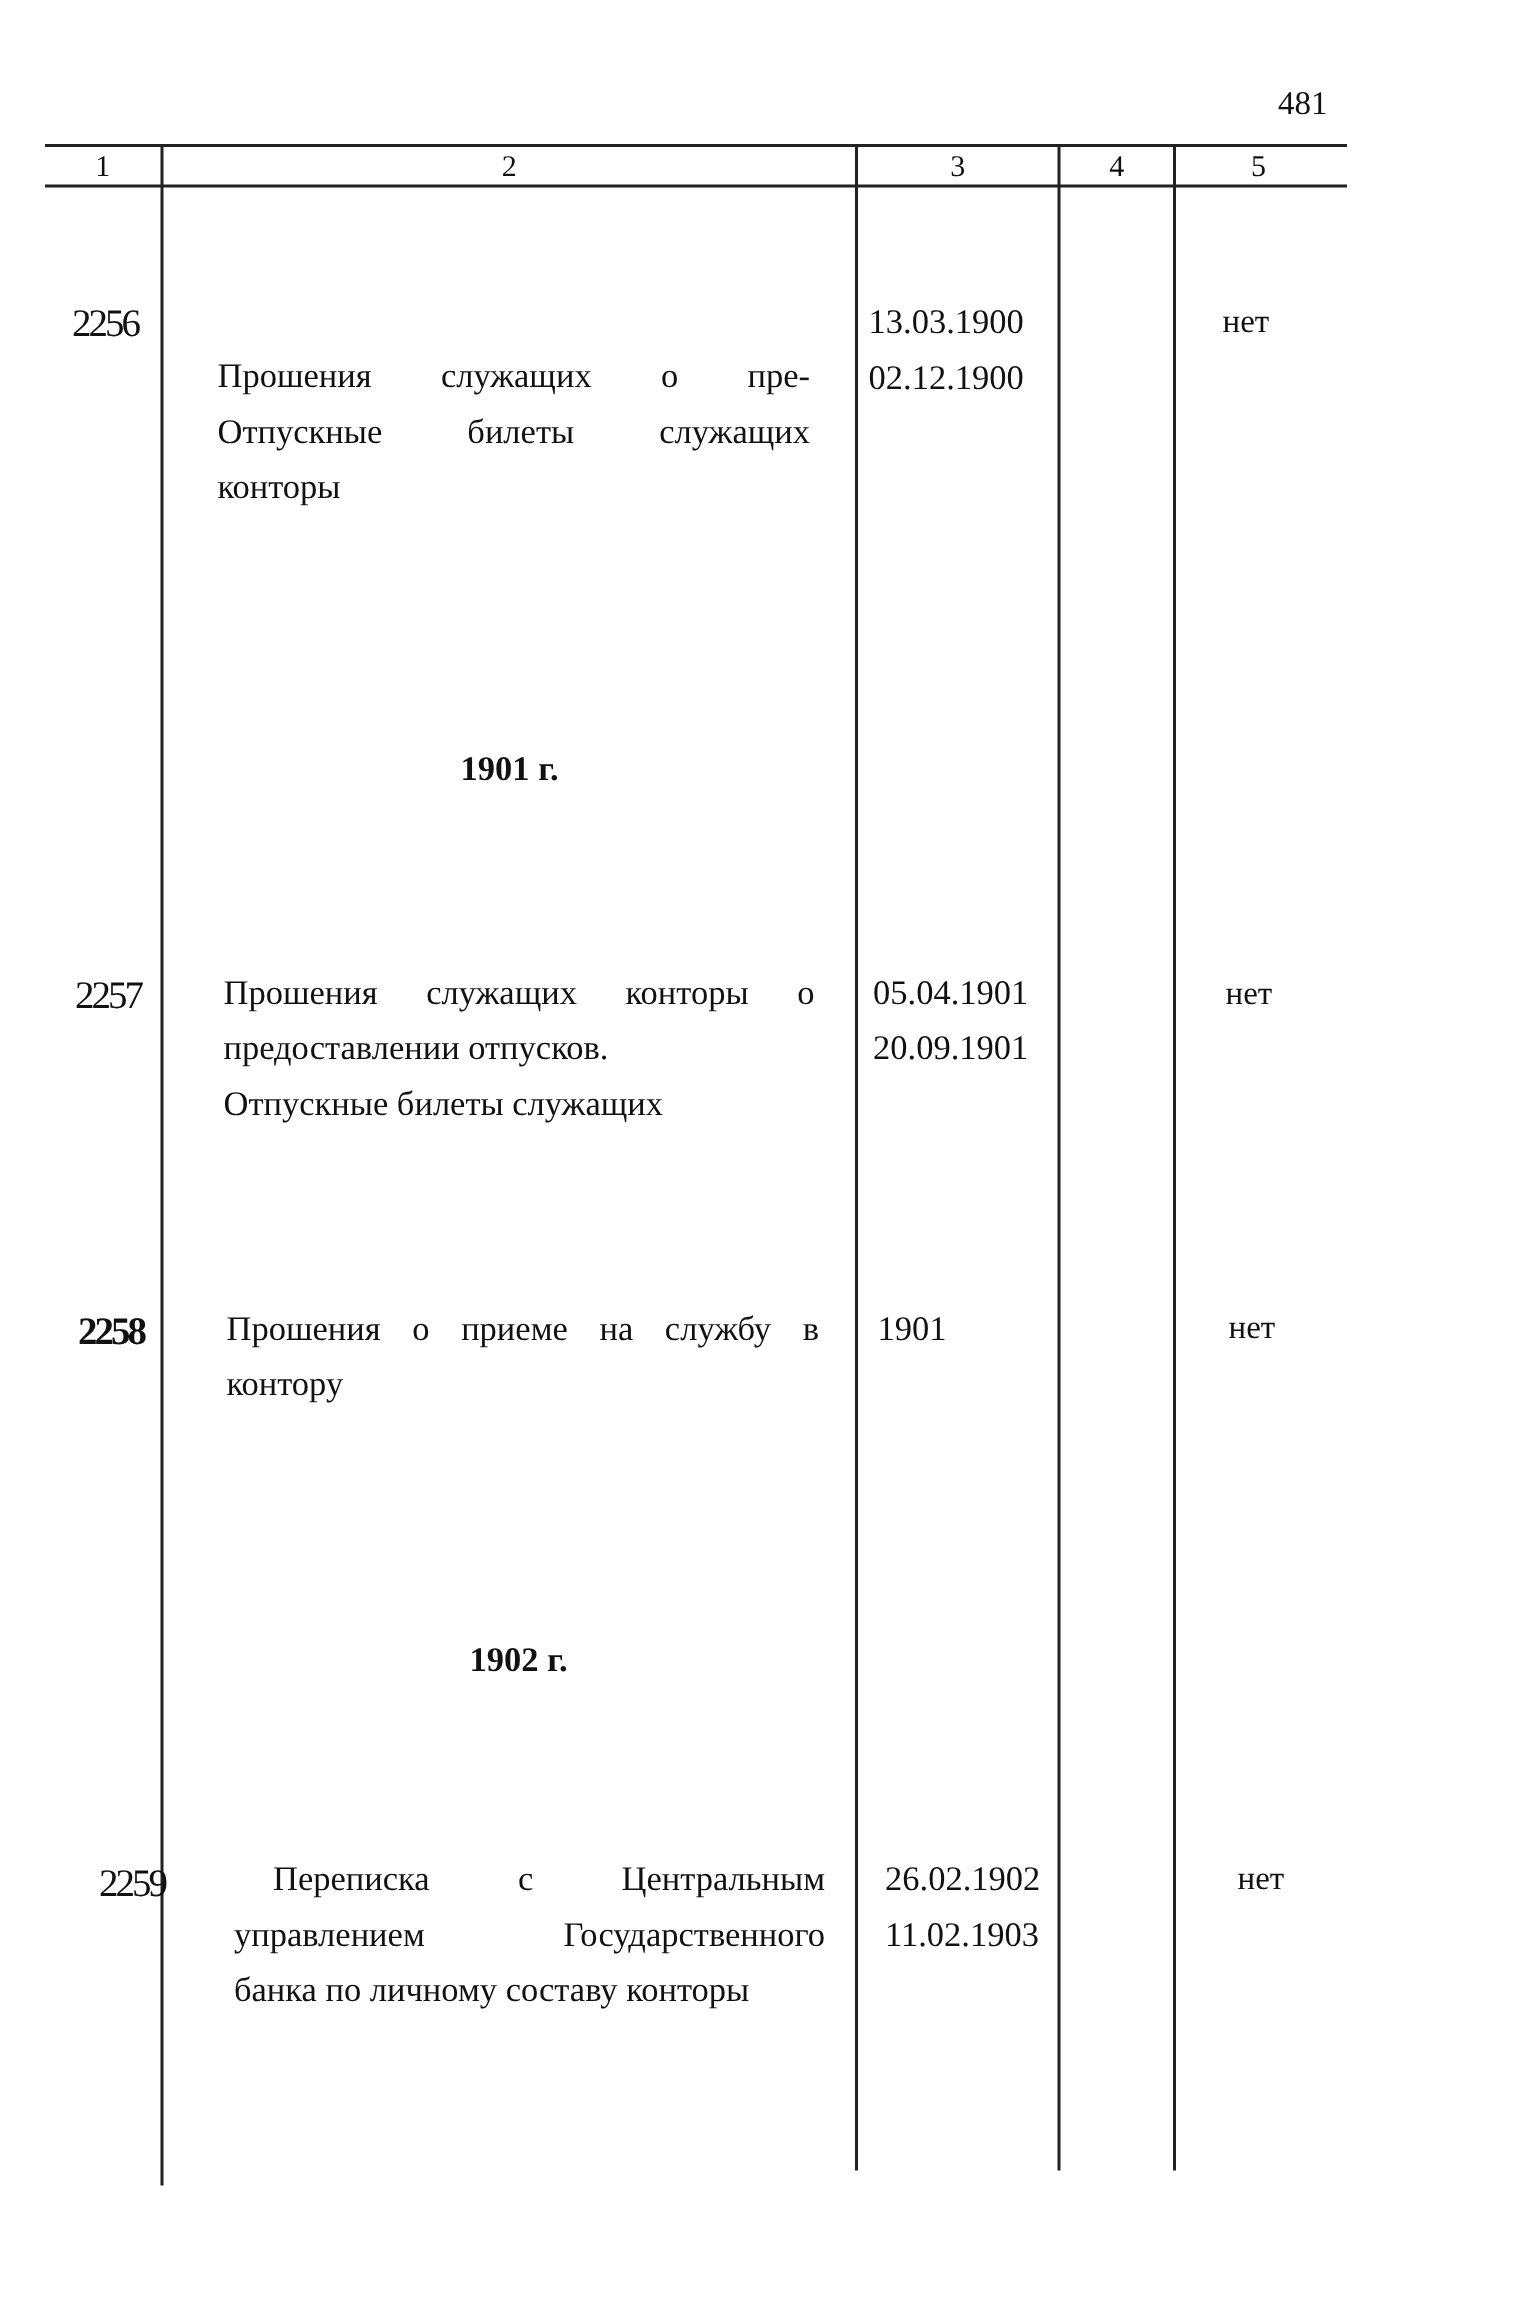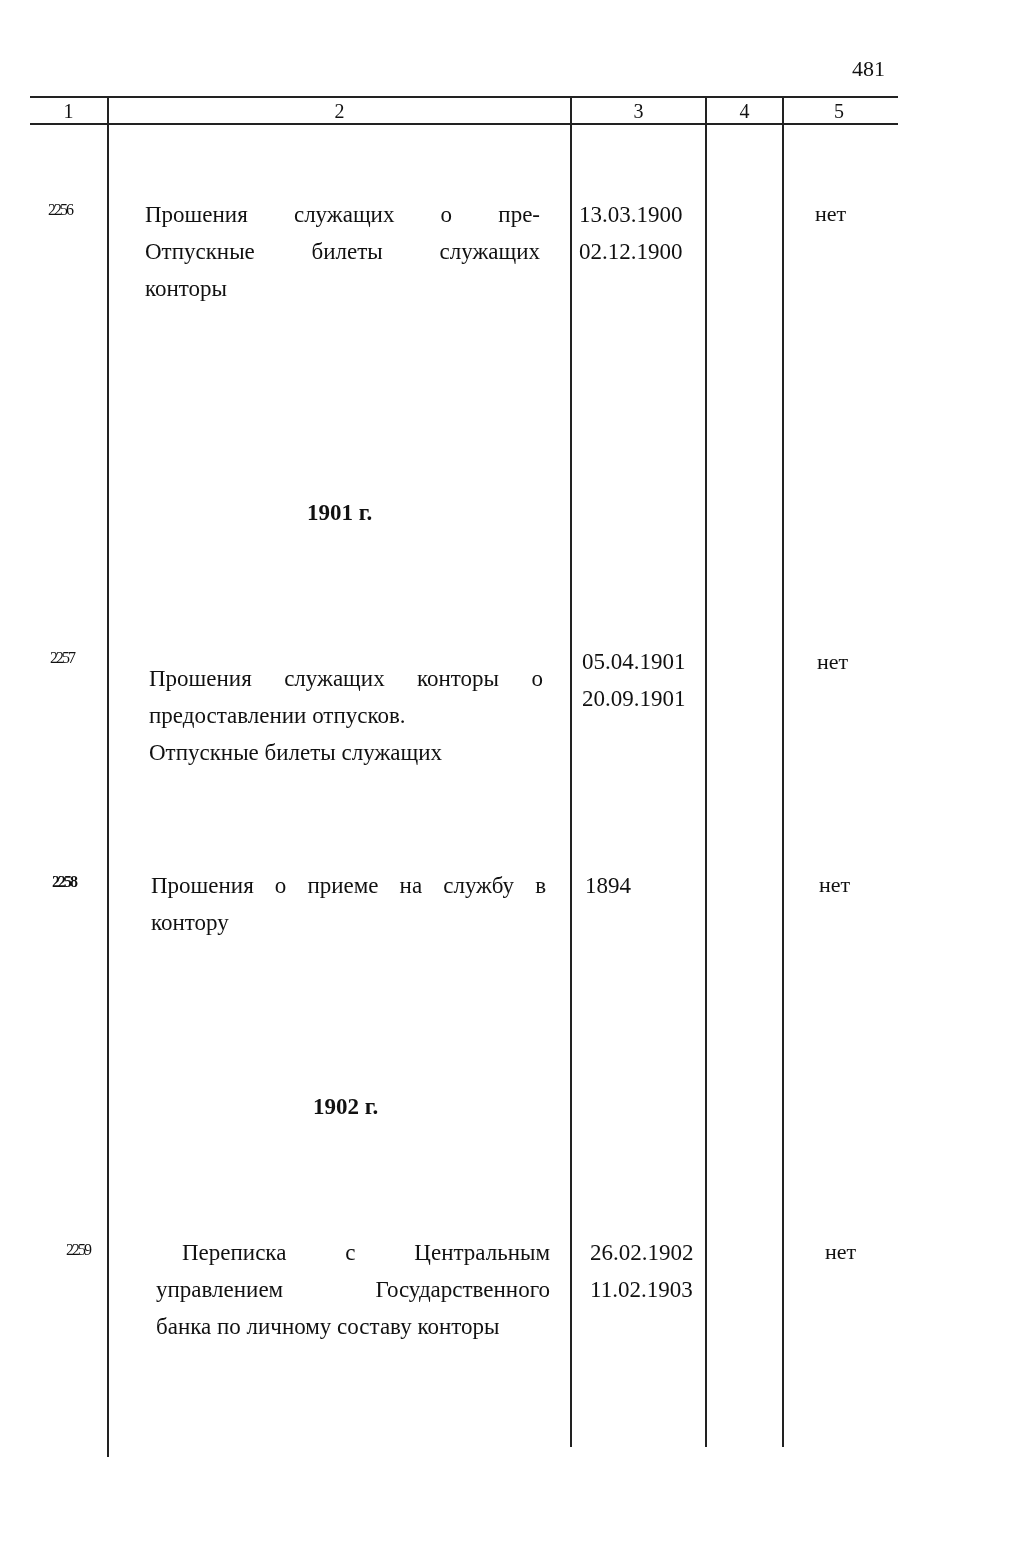--- a/index.html
+++ b/index.html
@@ -3,21 +3,21 @@
 <meta charset="utf-8">
 <style>
   html, body { margin:0; padding:0; background:#ffffff; }
   body { width:1024px; height:1545px; position:relative; overflow:hidden;
          font-family:"Liberation Serif", serif; color:#111; }
   .abs { position:absolute; }
   .hline { position:absolute; height:2px; background:#222; }
   .vline { position:absolute; width:2px; background:#222; }
   .page-num { font-size:22px; }
   .hdr { font-size:20px; text-align:center; }
-  .num { font-size:16px; letter-spacing:-2px; }
+  .num { font-size:26px; letter-spacing:-2px; }
   .txt { font-size:23px; line-height:37px; text-align:justify; text-align-last:left; }
   .date { font-size:23px; line-height:37px; }
   .mark { font-size:22px; }
   .year { font-size:23px; font-weight:bold; }
 </style>
 </head>
 <body>
 
 <div class="abs page-num" style="left:852px;top:56px;">481</div>
 
@@ -31,55 +31,55 @@
 
 <div class="abs hdr" style="left:30px;top:100px;width:77px;">1</div>
 <div class="abs hdr" style="left:109px;top:100px;width:461px;">2</div>
 <div class="abs hdr" style="left:572px;top:100px;width:133px;">3</div>
 <div class="abs hdr" style="left:707px;top:100px;width:75px;">4</div>
 <div class="abs hdr" style="left:784px;top:100px;width:110px;">5</div>
 
 <div>
   <div class="abs num" style="left:48px;top:201px;">2256</div>
   <div class="abs txt" style="left:145px;top:196px;width:395px;">
-    <div style="text-align-last:justify;">Прошения служащих о пре-</div>
+    <div style="text-align-last:justify;margin-top:36px;">Прошения служащих о пре-</div>
     <div style="text-align-last:justify;">Отпускные билеты служащих</div>
     <div>конторы</div>
   </div>
   <div class="abs date" style="left:579px;top:196px;">
     <div>13.03.1900</div>
     <div>02.12.1900</div>
   </div>
   <div class="abs mark" style="left:815px;top:201px;">нет</div>
 </div>
 
 <div class="abs year" style="left:307px;top:500px;">1901 г.</div>
 
 <div>
   <div class="abs num" style="left:50px;top:649px;">2257</div>
   <div class="abs txt" style="left:149px;top:643px;width:394px;">
-    <div style="text-align-last:justify;margin-top:17px;">Прошения служащих конторы о</div>
+    <div style="text-align-last:justify;">Прошения служащих конторы о</div>
     <div>предоставлении отпусков.</div>
     <div>Отпускные билеты служащих</div>
   </div>
   <div class="abs date" style="left:582px;top:643px;">
     <div>05.04.1901</div>
     <div>20.09.1901</div>
   </div>
   <div class="abs mark" style="left:817px;top:649px;">нет</div>
 </div>
 
 <div>
   <div class="abs num" style="left:52px;top:873px;font-weight:bold;">2258</div>
   <div class="abs txt" style="left:151px;top:867px;width:395px;">
     <div style="text-align-last:justify;">Прошения о приеме на службу в</div>
     <div>контору</div>
   </div>
   <div class="abs date" style="left:585px;top:867px;">
-    <div>1894</div>
+    <div>1901</div>
   </div>
   <div class="abs mark" style="left:819px;top:872px;">нет</div>
 </div>
 
 <div class="abs year" style="left:313px;top:1094px;">1902 г.</div>
 
 <div>
   <div class="abs num" style="left:66px;top:1241px;">2259</div>
   <div class="abs txt" style="left:156px;top:1234px;width:394px;">
     <div style="text-align-last:justify;margin-left:26px;">Переписка с Центральным</div>

